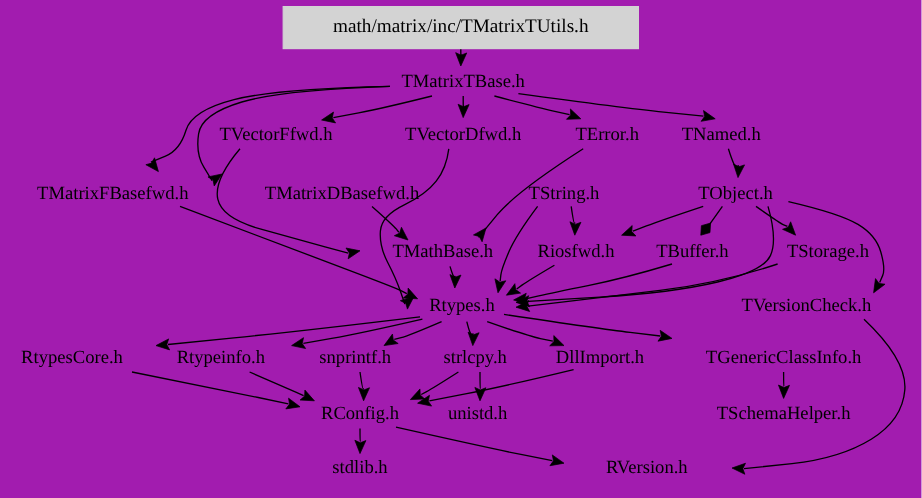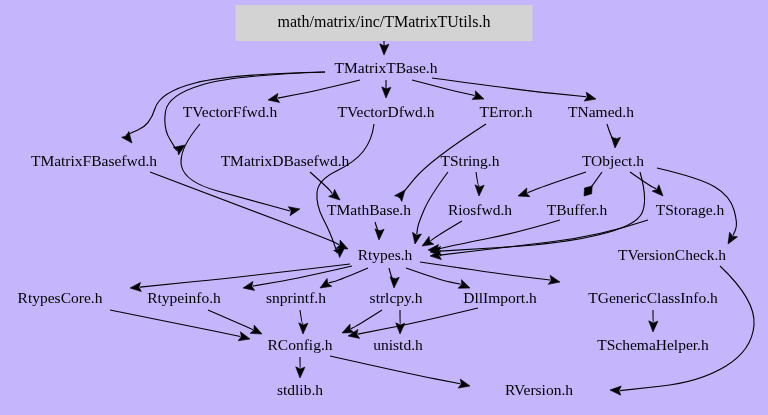--- a/index.html
+++ b/index.html
@@ -4,21 +4,21 @@
 <style>
   html, body {
     margin: 0;
     padding: 0;
     background: #ffffff;
   }
   #graph-root {
     position: relative;
     width: 768px;
     height: 415px;
-    background: #c4b5fd;
+    background: #a21caf;
     font-family: "Liberation Serif", "DejaVu Serif", serif;
     overflow: hidden;
   }
   svg#graph-canvas {
     position: absolute;
     left: 0;
     top: 0;
     width: 768px;
     height: 415px;
   }

